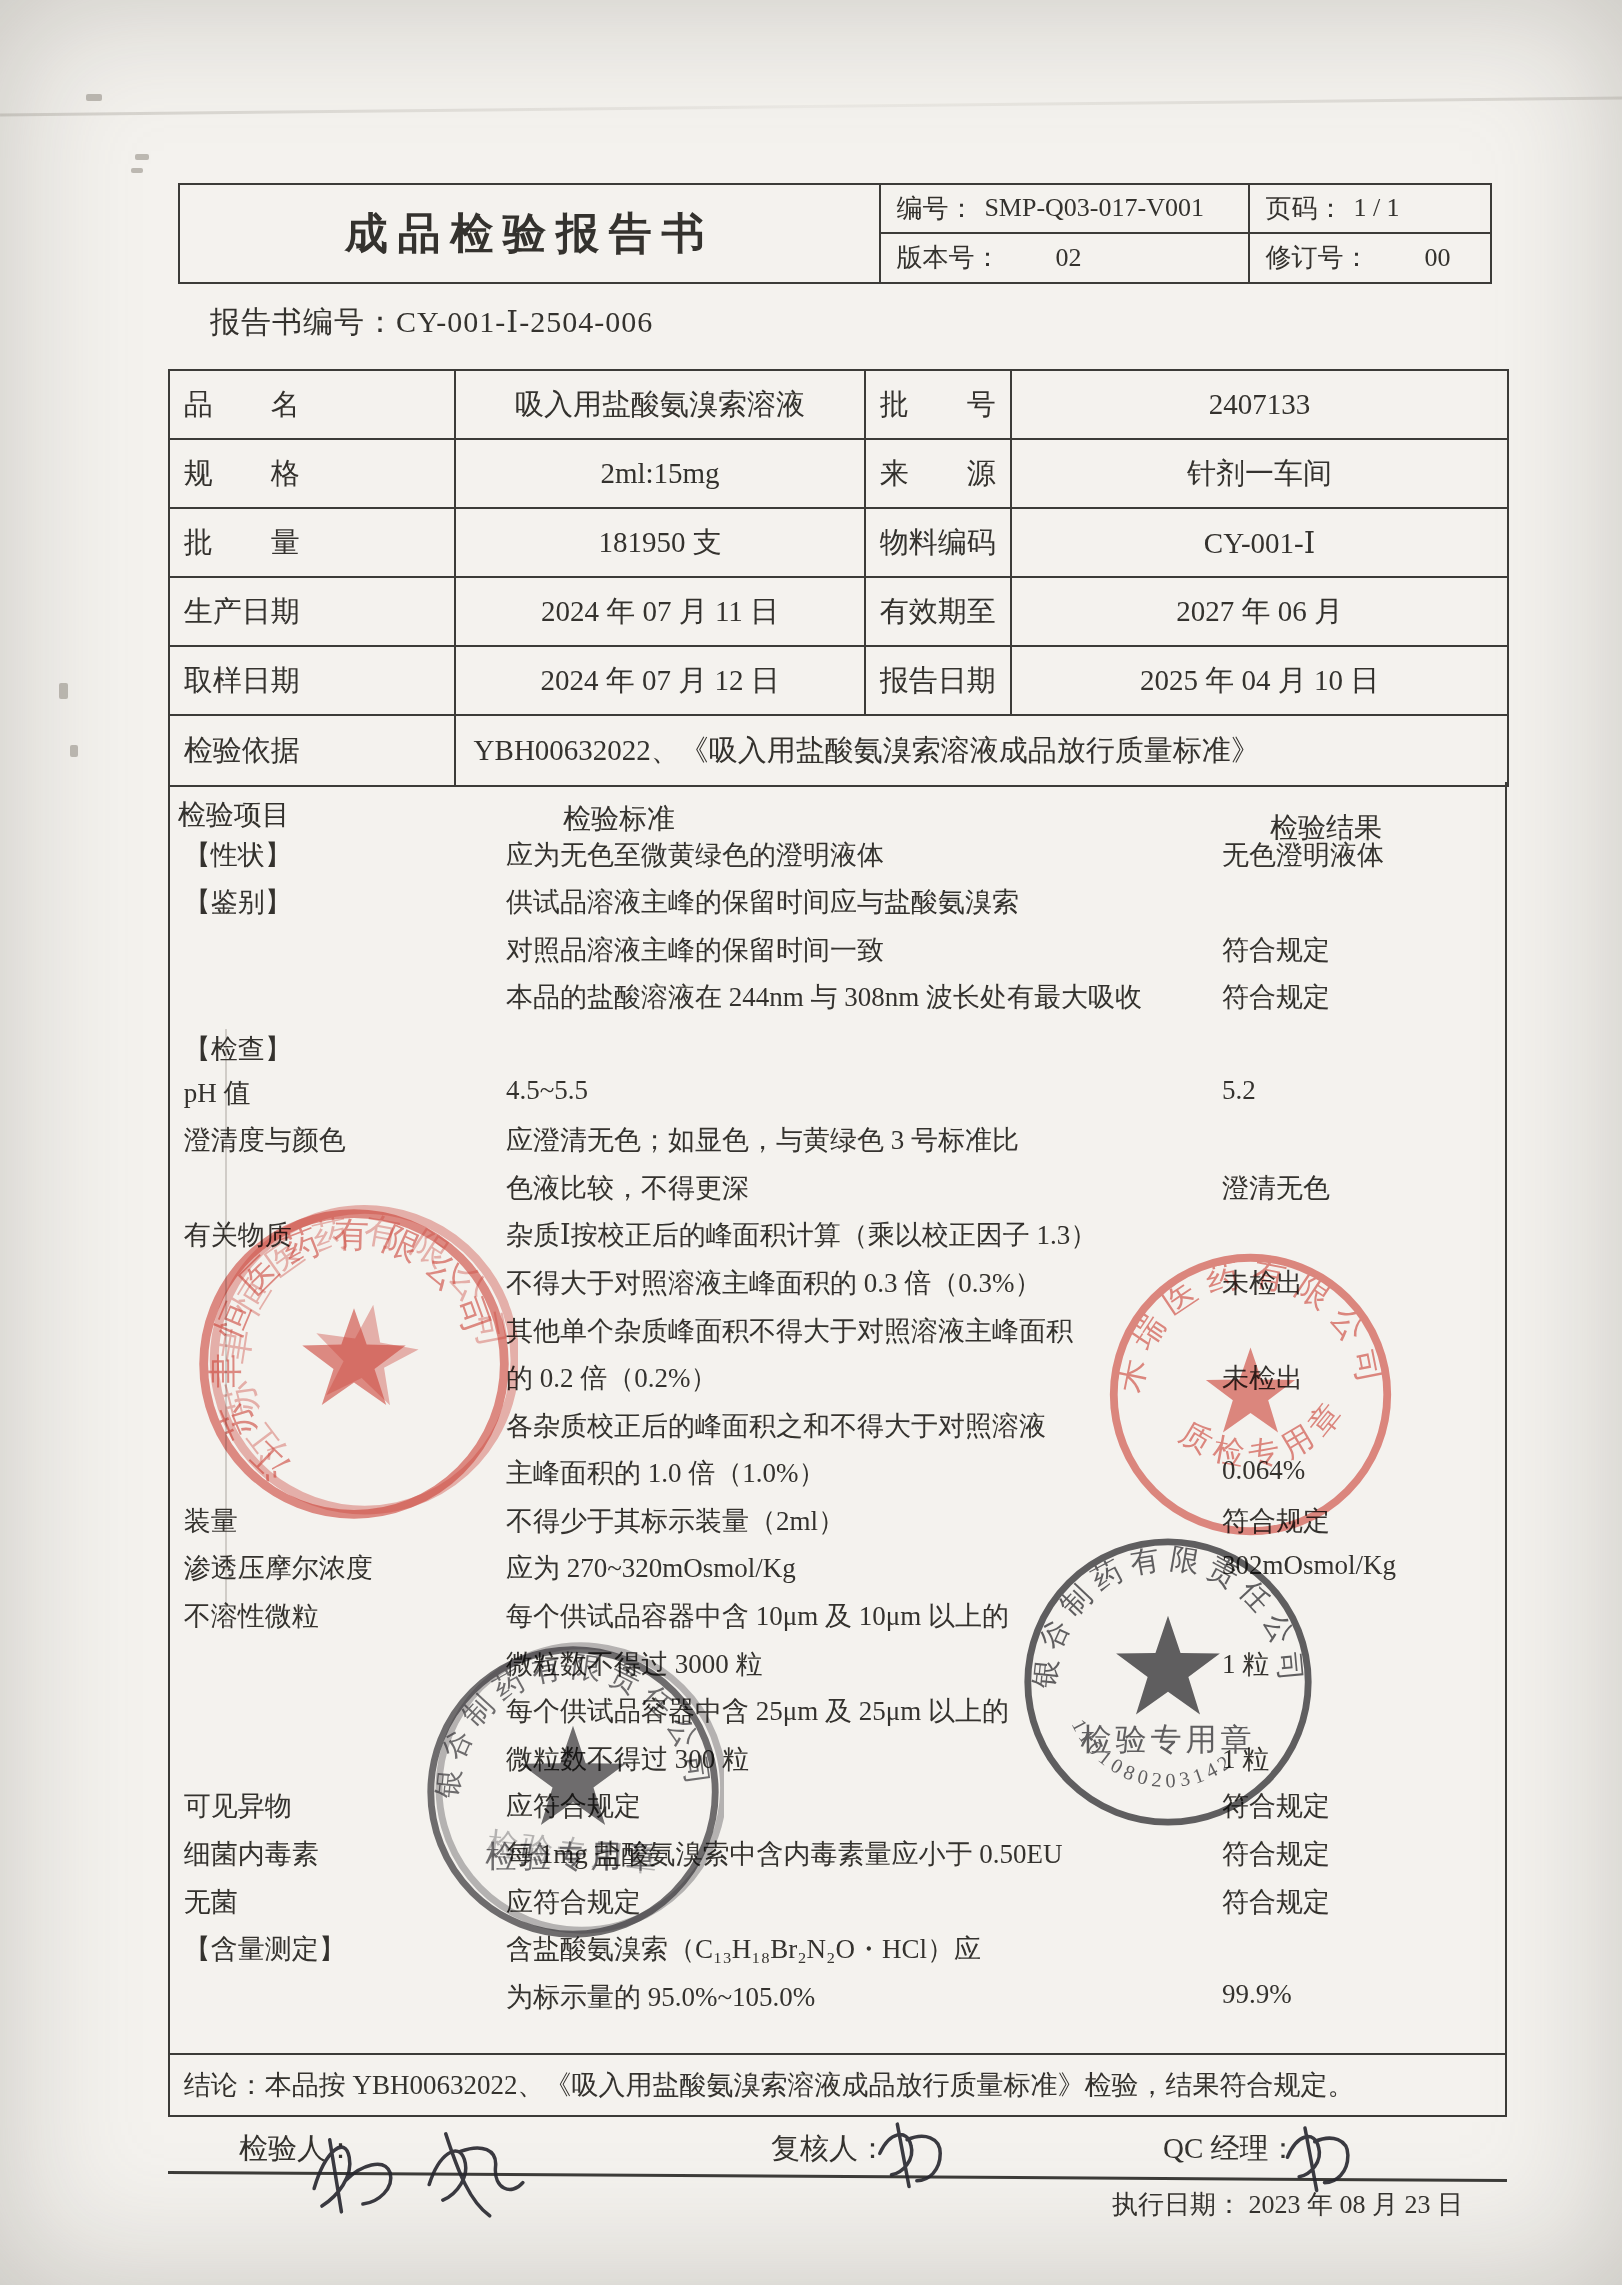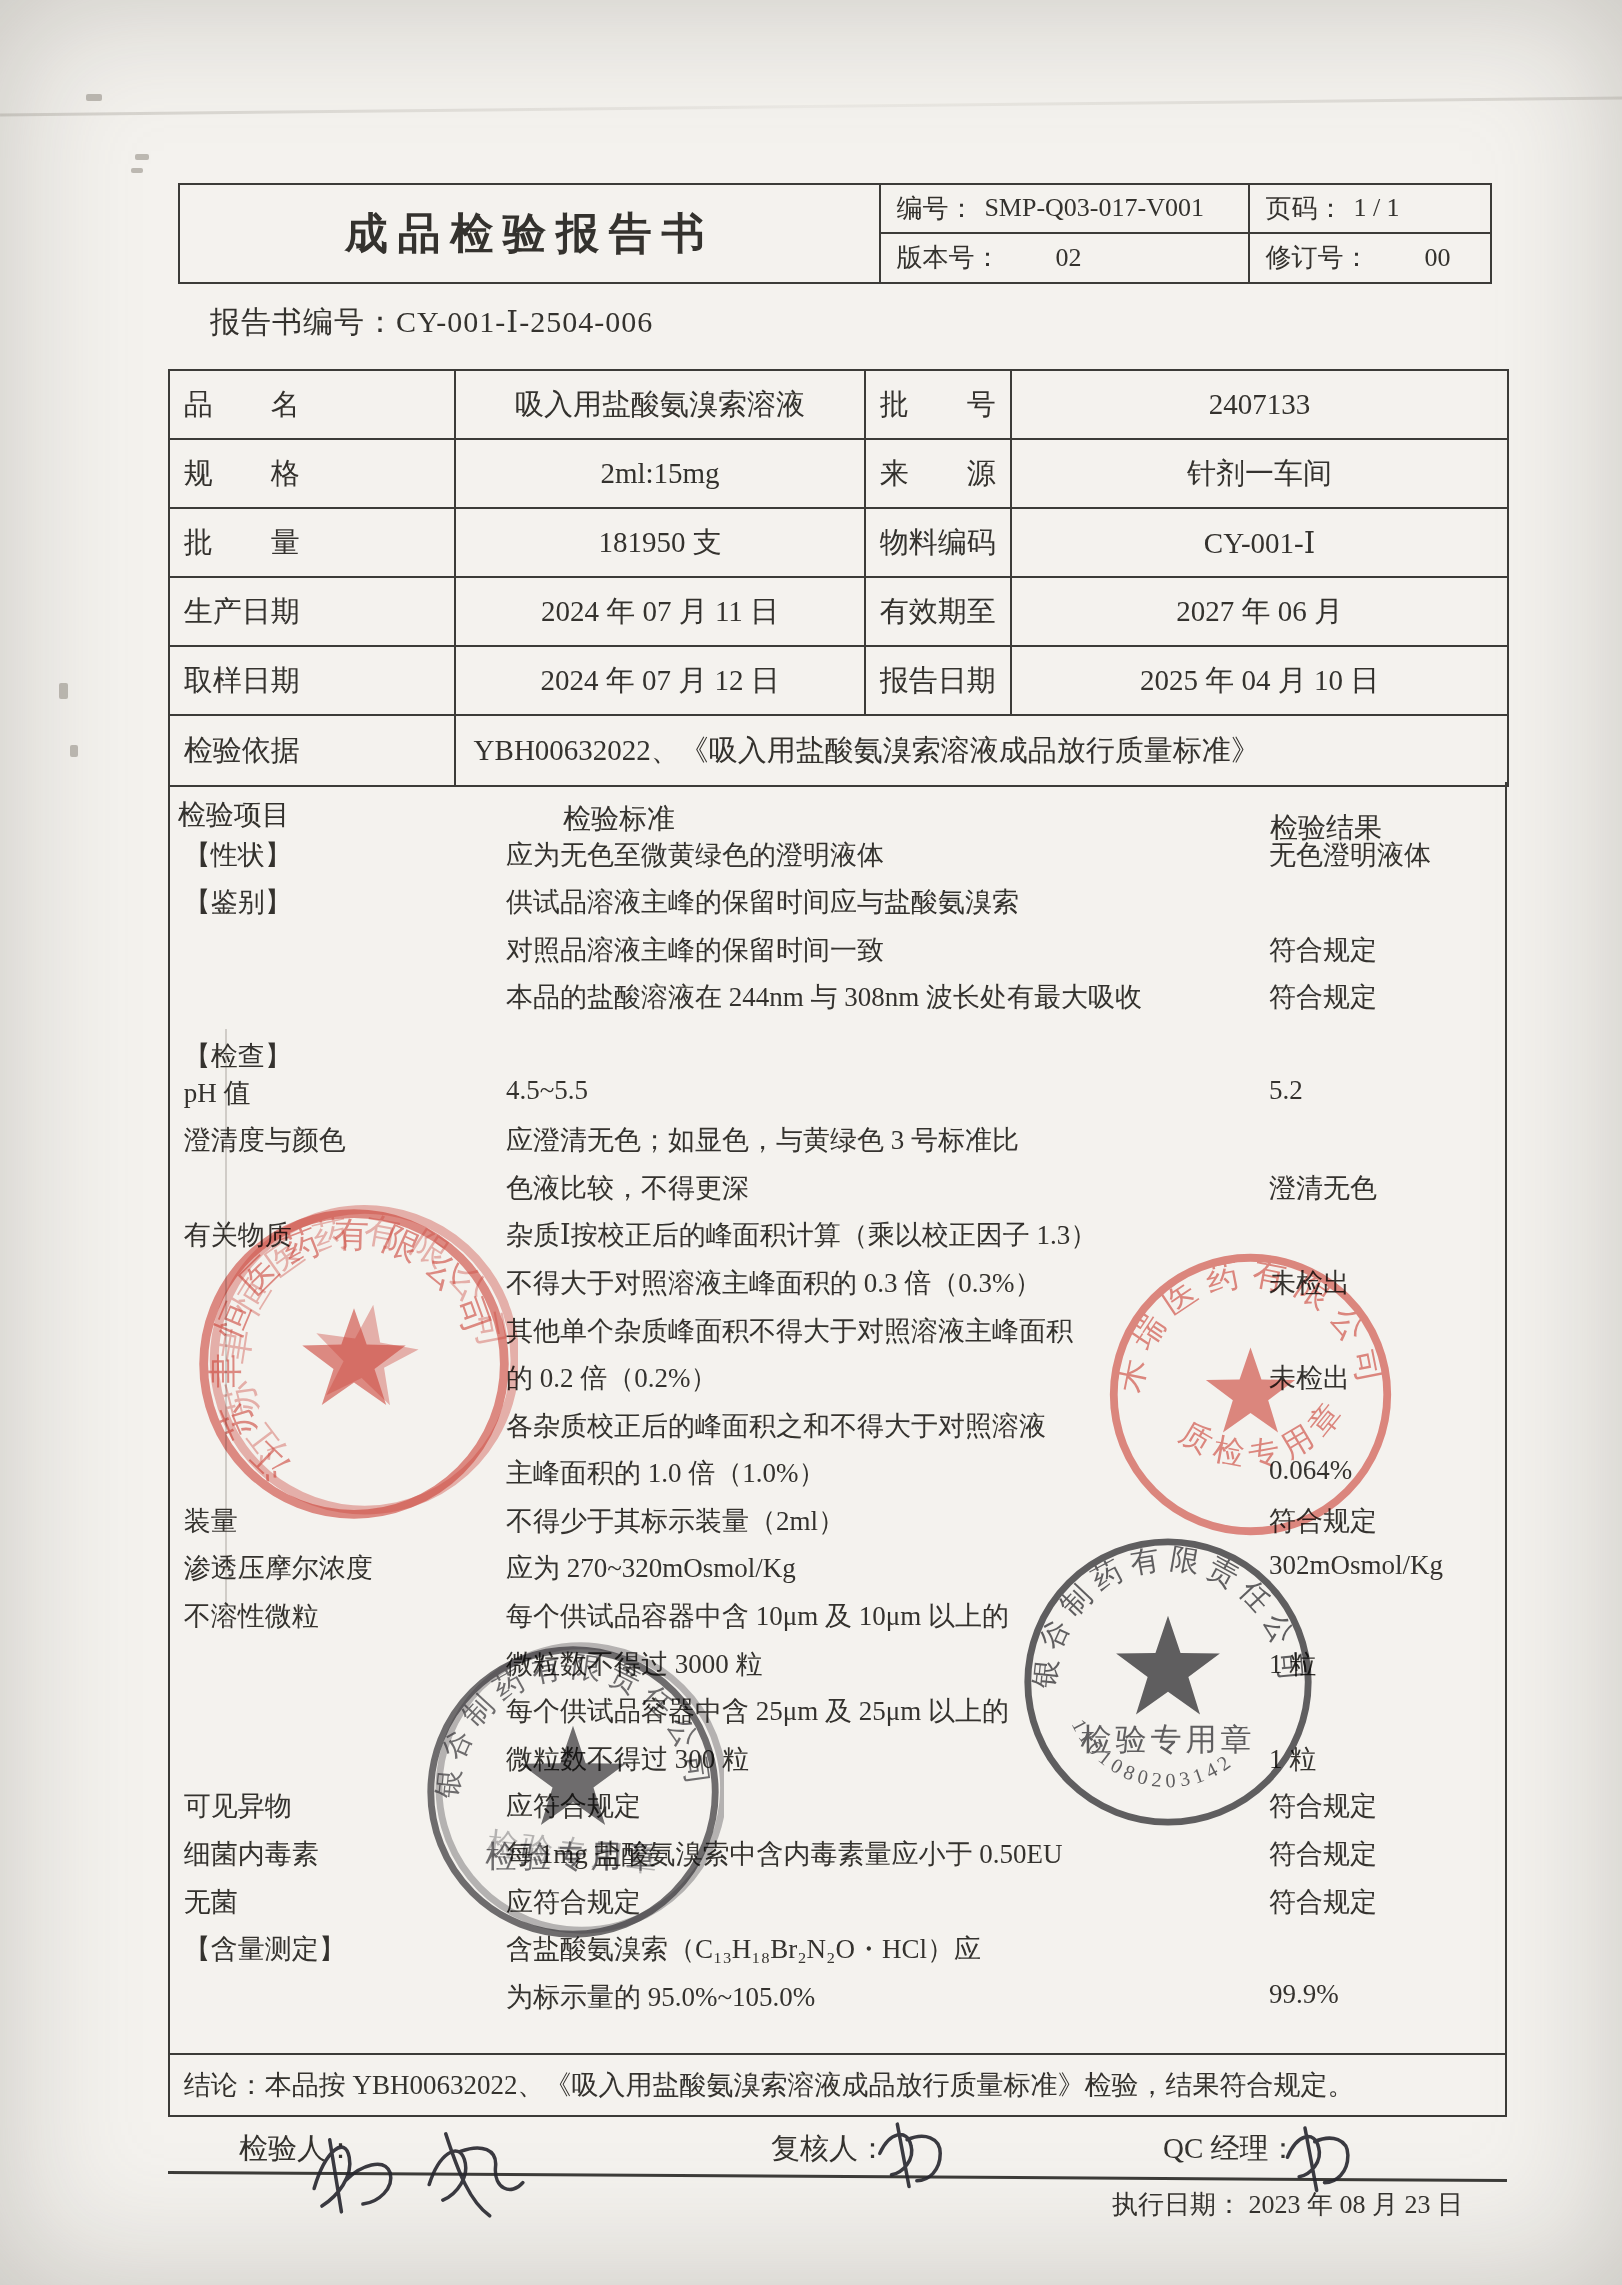--- a/index.html
+++ b/index.html
@@ -28,21 +28,21 @@
   table.info th{font-weight:normal;text-align:left;padding-left:13.7px;}
   table.info td{text-align:center;margin-top:27px;}
   table.info td.basis{text-align:left;padding-left:17.6px;height:71px;}
 
   
   .insp{position:absolute;left:168px;top:782px;width:1339px;height:1271px;border-left:2px solid #3c3b38;border-right:2px solid #3c3b38;box-sizing:border-box;}
   .insp-head span{position:absolute;font-size:28px;}
   .insp-row{position:absolute;left:0;width:100%;height:47px;font-size:27px;white-space:nowrap;}
   .insp-item{position:absolute;left:13.7px;}
   .insp-std{position:absolute;left:336px;}
-  .insp-res{position:absolute;left:1099px;font-family:Liberation Serif, serif;}
+  .insp-res{position:absolute;left:1052px;font-family:Liberation Serif, serif;}
 
   
   .concl{position:absolute;left:168px;top:2053px;width:1339px;height:64px;border:2px solid #3c3b38;box-sizing:border-box;display:flex;align-items:center;padding-left:13.7px;font-size:27px;}
   .signrow{position:absolute;left:168px;top:2117px;width:1339px;height:59px;font-size:29px;}
   .signrow .lbl{position:absolute;top:11.7px;}
   .sign-bottom-line{position:absolute;left:168px;top:2175px;width:1339px;height:2.9px;background:#3c3b38;transform:rotate(.35deg);}
   .execdate{position:absolute;left:1112px;top:2187px;font-size:26px;}
 
   
   .stamp{position:absolute;mix-blend-mode:multiply;filter:blur(0.4px);pointer-events:none;}
@@ -153,21 +153,21 @@
         <div class="insp-row" style="top: 150px;">
           <span class="insp-item"></span>
           <span class="insp-std">对照品溶液主峰的保留时间一致</span>
           <span class="insp-res">符合规定</span>
         </div>
         <div class="insp-row" style="top: 197px;">
           <span class="insp-item"></span>
           <span class="insp-std">本品的盐酸溶液在 244nm 与 308nm 波长处有最大吸收</span>
           <span class="insp-res">符合规定</span>
         </div>
-        <div class="insp-row" style="top: 256px;">
+        <div class="insp-row" style="top: 249px;">
           <span class="insp-item">【检查】</span>
           <span class="insp-std"></span>
           <span class="insp-res"></span>
         </div>
         <div class="insp-row" style="top: 293px;">
           <span class="insp-item">pH 值</span>
           <span class="insp-std">4.5~5.5</span>
           <span class="insp-res">5.2</span>
         </div>
         <div class="insp-row" style="top: 340px;">

